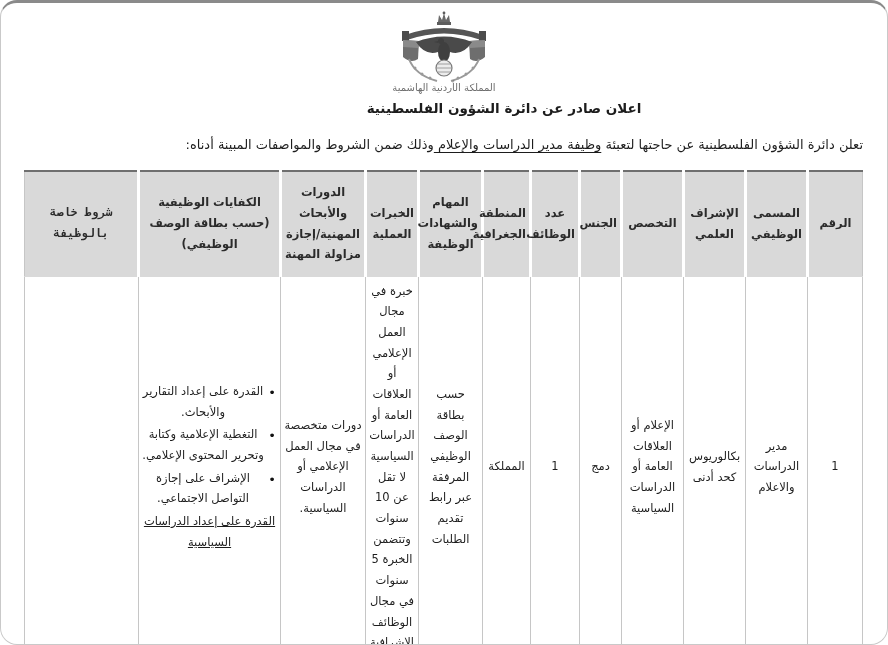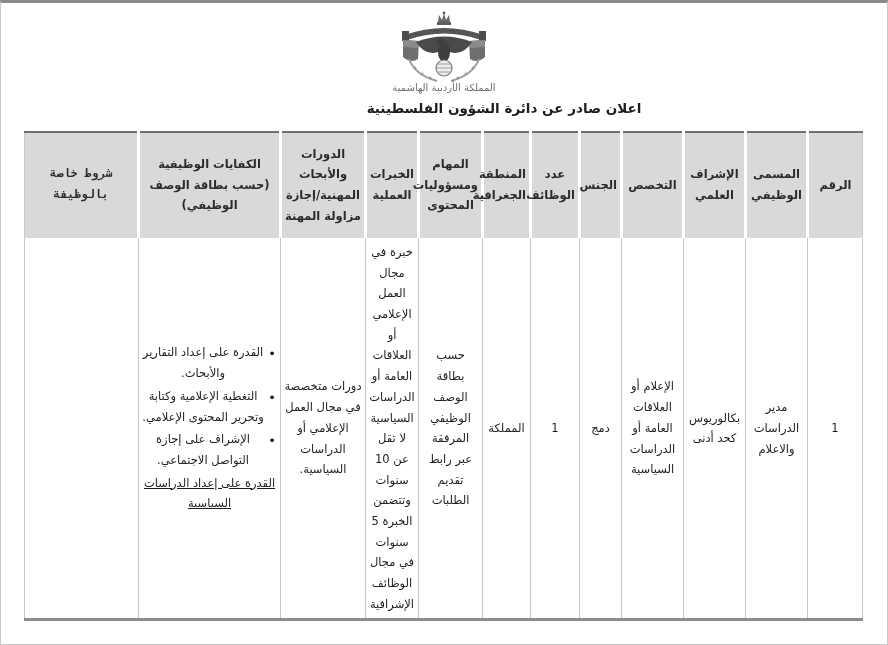--- a/index.html
+++ b/index.html
@@ -3,21 +3,21 @@
 <meta charset="utf-8">
 <style>
   html,body{margin:0;padding:0;background:#fff;}
   body{font-family:"DejaVu Sans",sans-serif;color:#1d1d1d;}
   .page{
     box-sizing:border-box;
     width:888px;height:645px;
     background:#fff;
     border:1px solid #c9c9c9;
     border-top:3px solid #8a8a8a;
-    border-radius:0;
+    border-radius:17px;
     padding:8px 24px 10px 24px;
     overflow:hidden;
     direction:rtl;
   }
   .logo-wrap{text-align:center;line-height:0;}
   .calligraphy{
     text-align:center;
     font-size:10px;
     color:#6f6f6f;
     letter-spacing:1px;
@@ -124,20 +124,21 @@
       <circle cx="41" cy="67" r="1.5" fill="#9a9a9a"></circle>
       <circle cx="84" cy="57" r="1.5" fill="#9a9a9a"></circle>
       <circle cx="77" cy="63" r="1.5" fill="#9a9a9a"></circle>
       <circle cx="69" cy="67" r="1.5" fill="#9a9a9a"></circle>
     </svg>
     <div class="calligraphy">المملكة الأردنية الهاشمية</div>
   </div>
 
   <div class="doc-title">اعلان صادر عن دائرة الشؤون الفلسطينية</div>
 
+  <div class="intro"><span>تعلن دائرة الشؤون الفلسطينية عن حاجتها لتعبئة </span><span class="u">وظيفة مدير الدراسات والإعلام </span><span>وذلك ضمن الشروط والمواصفات المبينة أدناه:</span></div>
 
   <table class="jobs" dir="rtl">
     <colgroup>
       <col style="width:55px">
         <col style="width:62px">
         <col style="width:62px">
       <col style="width:62px">
         <col style="width:42px">
         <col style="width:49px">
       <col style="width:48px">
@@ -149,21 +150,21 @@
     </colgroup>
     <thead>
       <tr>
         <th>الرقم</th>
         <th>المسمى الوظيفي</th>
         <th>الإشراف العلمي</th>
         <th>التخصص</th>
         <th>الجنس</th>
         <th>عدد الوظائف</th>
         <th>المنطقة الجغرافية</th>
-        <th>المهام ومسؤوليات المحتوى</th>
+        <th>المهام والشهادات الوظيفة</th>
         <th>الخبرات العملية</th>
         <th>الدورات والأبحاث المهنية/إجازة مزاولة المهنة</th>
         <th>الكفايات الوظيفية (حسب بطاقة الوصف الوظيفي)</th>
         <th>شروط خاصة بالوظيفة</th>
       </tr>
     </thead>
     <tbody>
       <tr>
         <td>1</td>
         <td>مدير الدراسات والاعلام</td>

